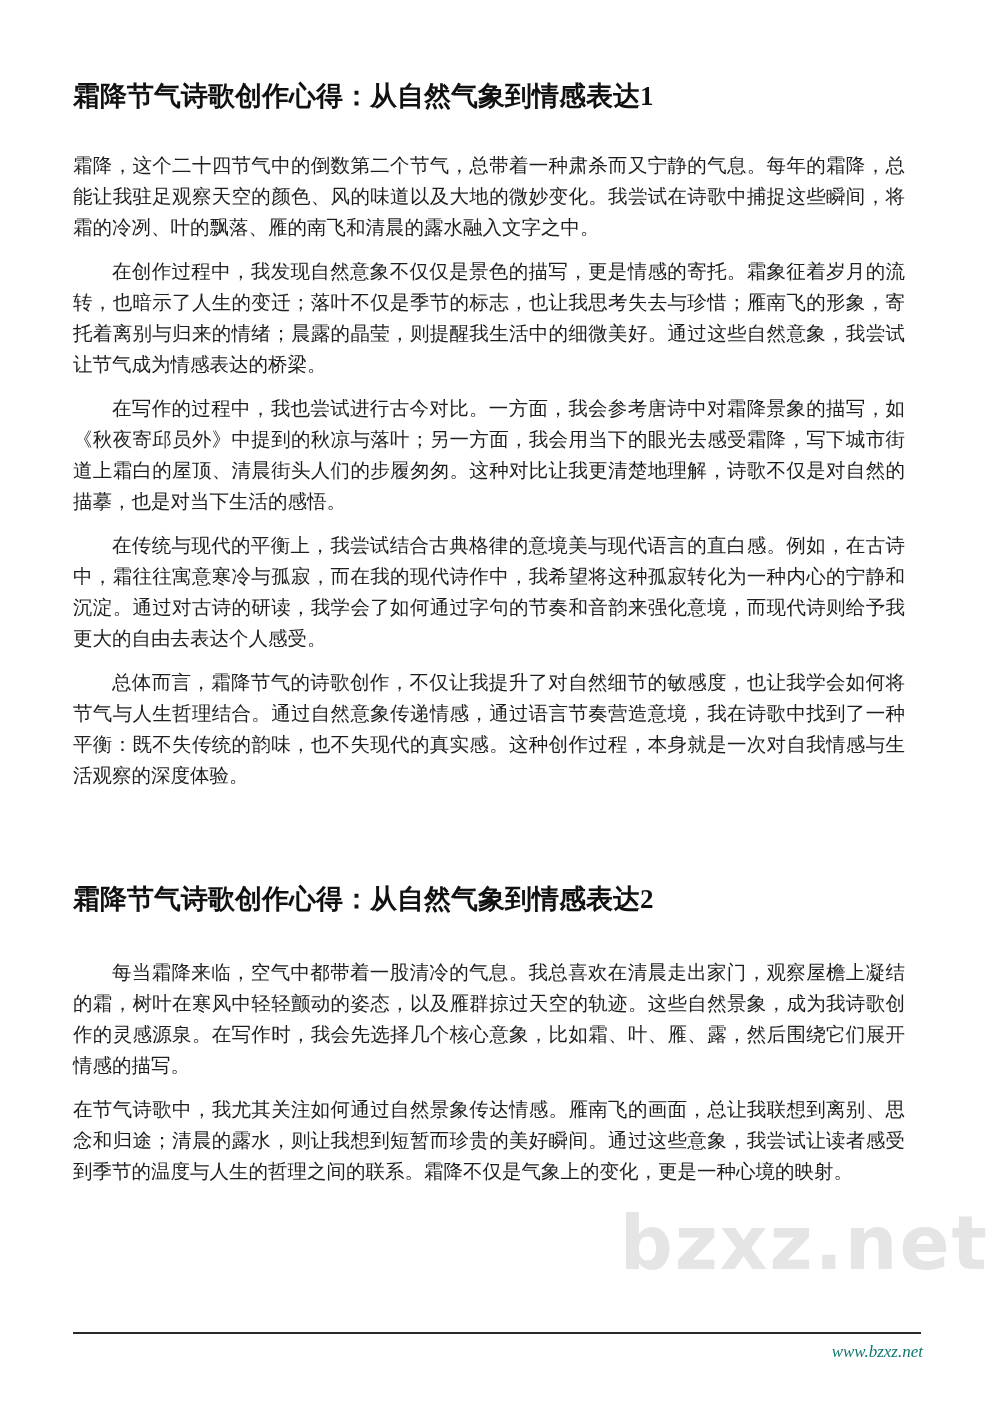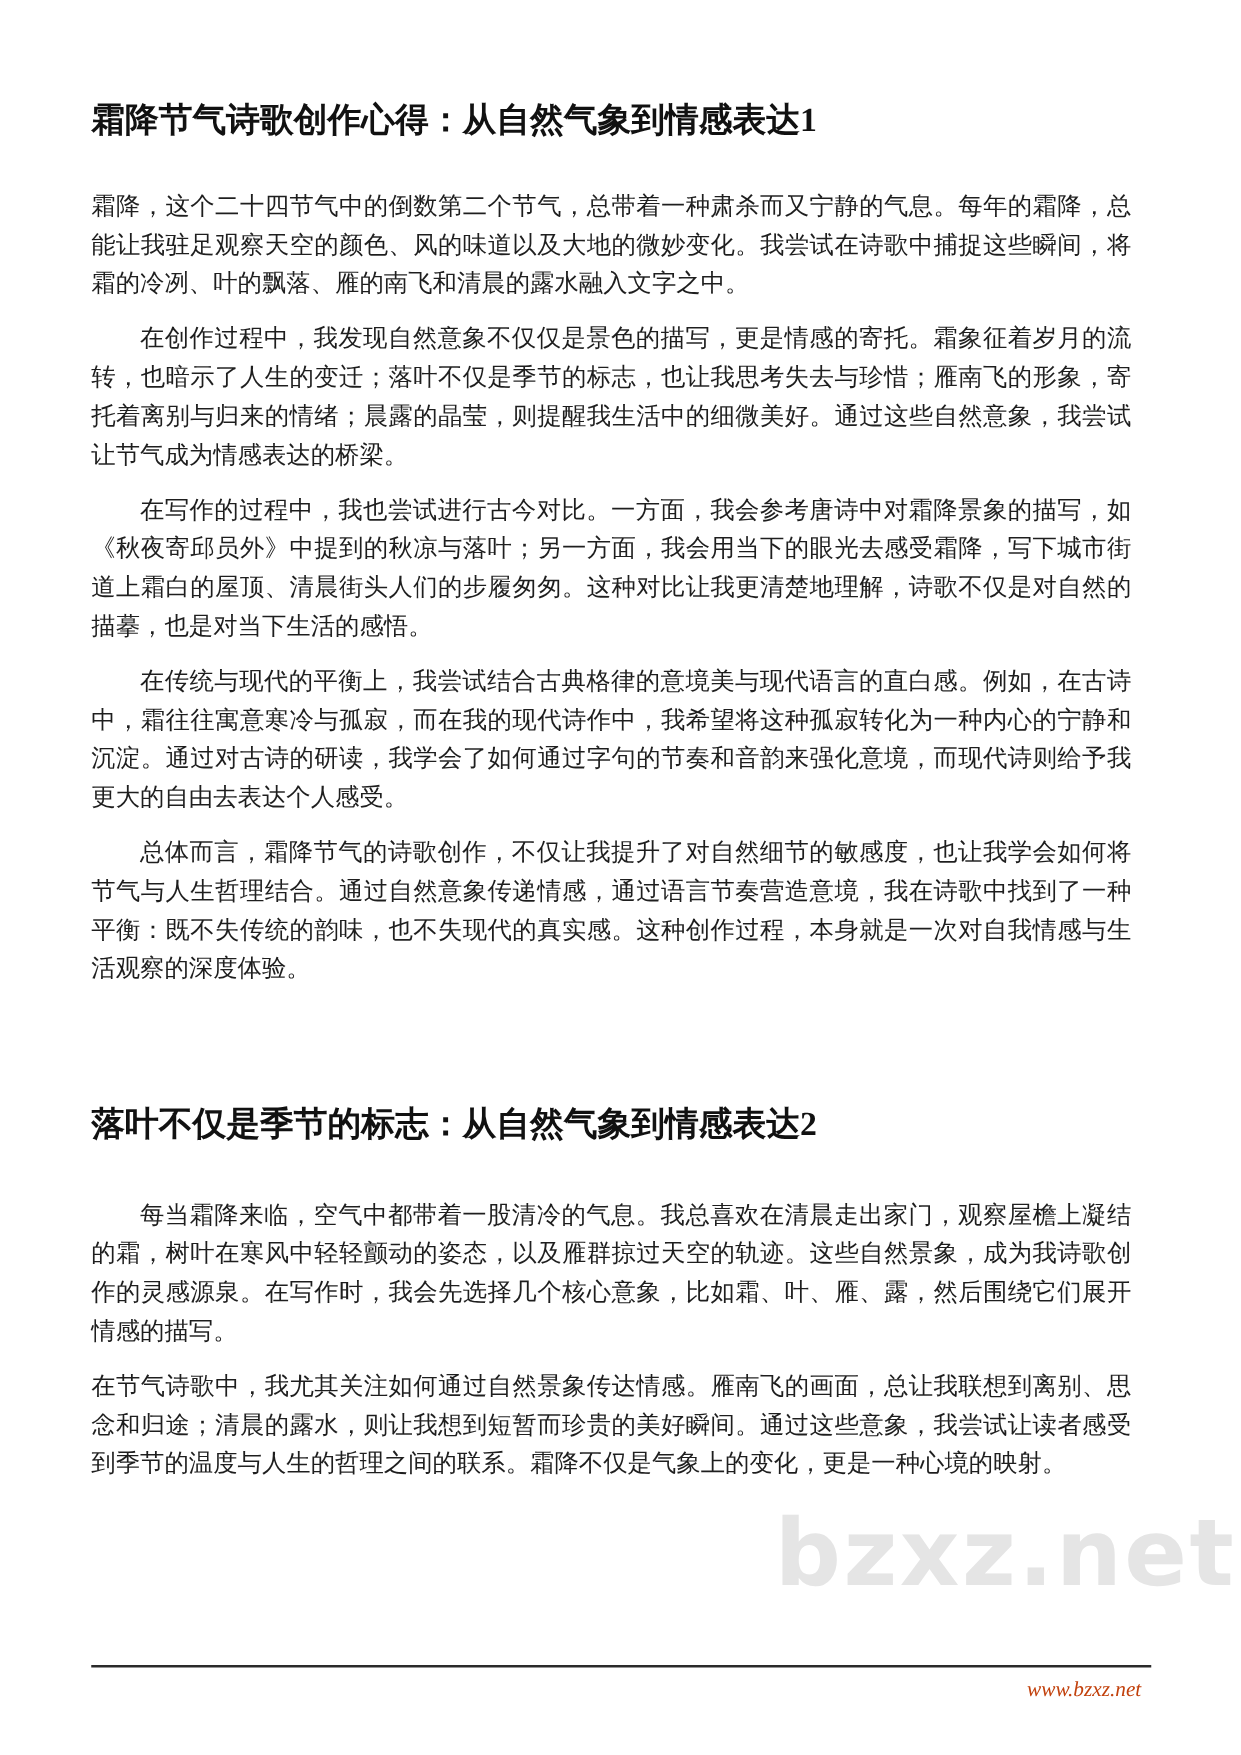--- a/index.html
+++ b/index.html
@@ -60,25 +60,25 @@
     width: 848px;
     top: 1332px;
     border: none;
     border-top: 2px solid #2a2a2a;
     margin: 0;
     z-index: 1;
   }
   .footer-url {
     position: absolute;
     top: 1342px;
-    right: 80px;
+    right: 70px;
     font-family: "Liberation Serif", "DejaVu Serif", serif;
     font-style: italic;
     font-size: 17px;
-    color: #c2410c;
+    color: #0f766e;
     z-index: 1;
   }
 </style>
 </head>
 <body>
 
 <div class="page">
 
   <div class="watermark">bzxz.net</div>
 
@@ -89,21 +89,21 @@
     <p class="para">霜降，这个二十四节气中的倒数第二个节气，总带着一种肃杀而又宁静的气息。每年的霜降，总能让我驻足观察天空的颜色、风的味道以及大地的微妙变化。我尝试在诗歌中捕捉这些瞬间，将霜的冷冽、叶的飘落、雁的南飞和清晨的露水融入文字之中。</p>
 
     <p class="para indent">在创作过程中，我发现自然意象不仅仅是景色的描写，更是情感的寄托。霜象征着岁月的流转，也暗示了人生的变迁；落叶不仅是季节的标志，也让我思考失去与珍惜；雁南飞的形象，寄托着离别与归来的情绪；晨露的晶莹，则提醒我生活中的细微美好。通过这些自然意象，我尝试让节气成为情感表达的桥梁。</p>
 
     <p class="para indent">在写作的过程中，我也尝试进行古今对比。一方面，我会参考唐诗中对霜降景象的描写，如《秋夜寄邱员外》中提到的秋凉与落叶；另一方面，我会用当下的眼光去感受霜降，写下城市街道上霜白的屋顶、清晨街头人们的步履匆匆。这种对比让我更清楚地理解，诗歌不仅是对自然的描摹，也是对当下生活的感悟。</p>
 
     <p class="para indent">在传统与现代的平衡上，我尝试结合古典格律的意境美与现代语言的直白感。例如，在古诗中，霜往往寓意寒冷与孤寂，而在我的现代诗作中，我希望将这种孤寂转化为一种内心的宁静和沉淀。通过对古诗的研读，我学会了如何通过字句的节奏和音韵来强化意境，而现代诗则给予我更大的自由去表达个人感受。</p>
 
     <p class="para indent">总体而言，霜降节气的诗歌创作，不仅让我提升了对自然细节的敏感度，也让我学会如何将节气与人生哲理结合。通过自然意象传递情感，通过语言节奏营造意境，我在诗歌中找到了一种平衡：既不失传统的韵味，也不失现代的真实感。这种创作过程，本身就是一次对自我情感与生活观察的深度体验。</p>
 
-    <h1 class="section-title title-2">落叶不仅是季节的标志：从自然气象到情感表达2</h1>
+    <h1 class="section-title title-2">霜降节气诗歌创作心得：从自然气象到情感表达2</h1>
 
     <p class="para indent">每当霜降来临，空气中都带着一股清冷的气息。我总喜欢在清晨走出家门，观察屋檐上凝结的霜，树叶在寒风中轻轻颤动的姿态，以及雁群掠过天空的轨迹。这些自然景象，成为我诗歌创作的灵感源泉。在写作时，我会先选择几个核心意象，比如霜、叶、雁、露，然后围绕它们展开情感的描写。</p>
 
 
     <p class="para">在节气诗歌中，我尤其关注如何通过自然景象传达情感。雁南飞的画面，总让我联想到离别、思念和归途；清晨的露水，则让我想到短暂而珍贵的美好瞬间。通过这些意象，我尝试让读者感受到季节的温度与人生的哲理之间的联系。霜降不仅是气象上的变化，更是一种心境的映射。</p>
 
   </div>
 
   <hr class="footer-rule">
 

